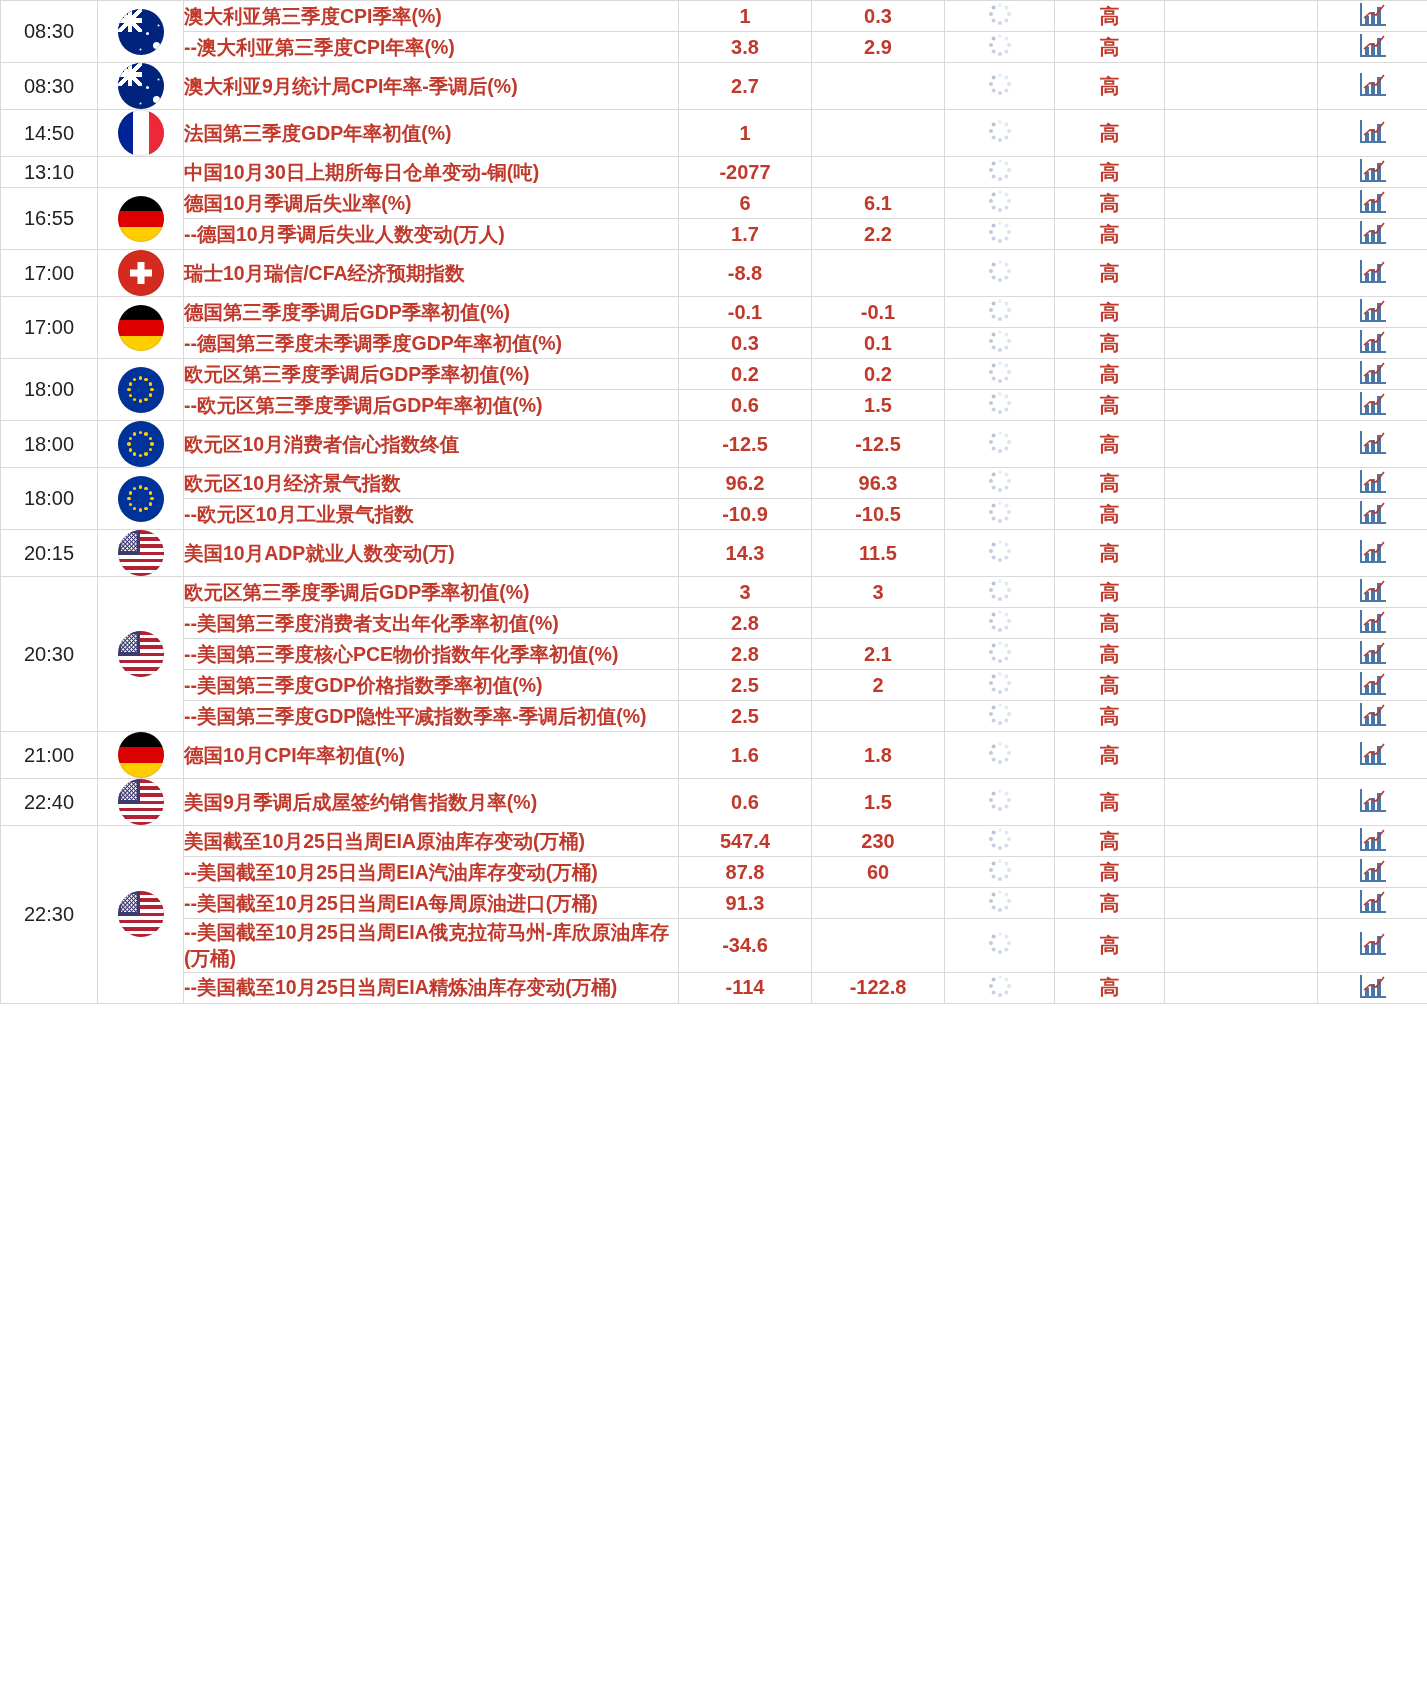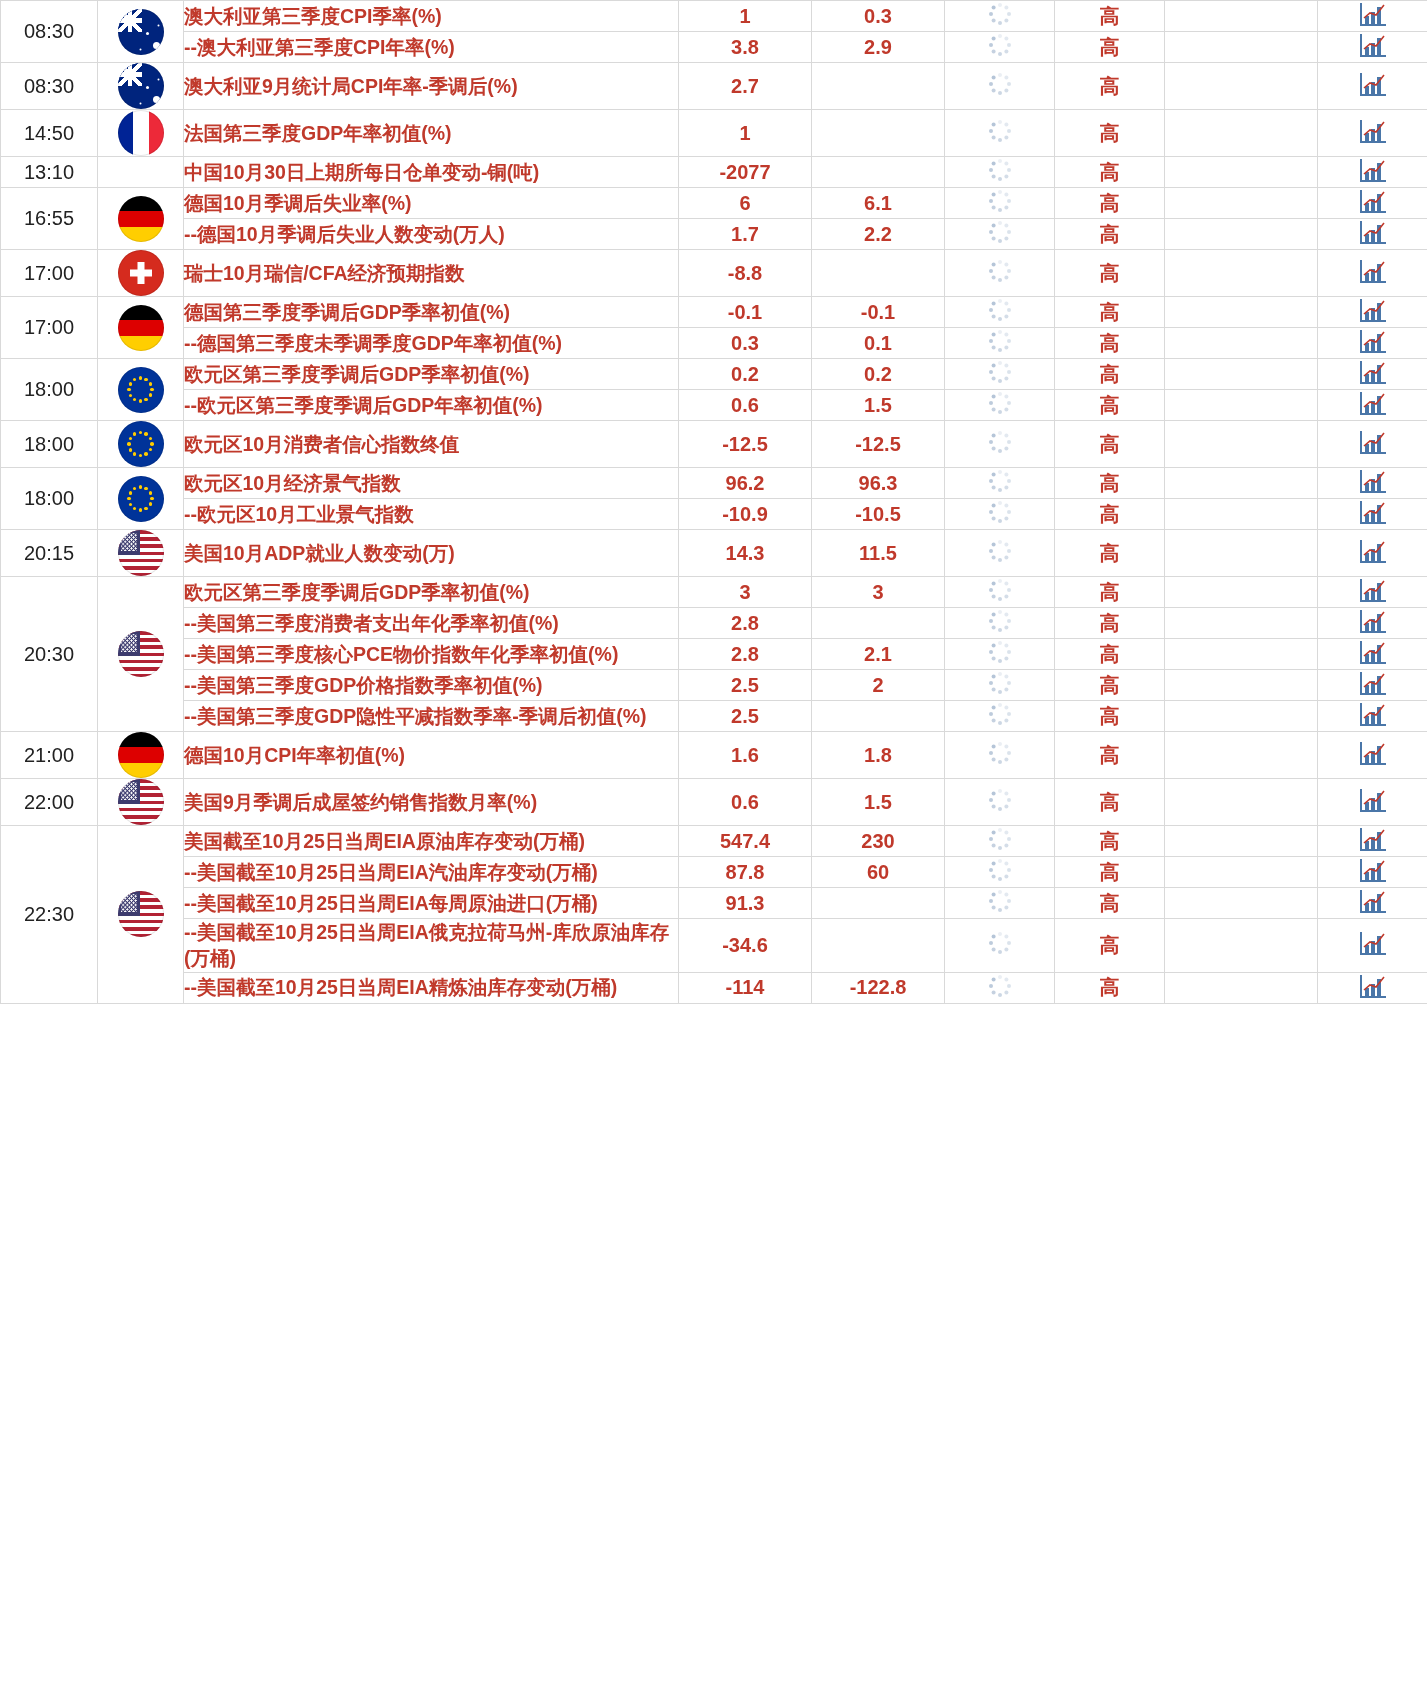--- a/index.html
+++ b/index.html
@@ -590,21 +590,21 @@
           <td class="blank-cell"></td>
           <td class="chart-cell"><span class="chart-ico"><svg viewBox="0 0 28 26" width="28" height="26">
                 <path d="M2 2 L2 24 L27 24" fill="none" stroke="#4a76a8" stroke-width="2"></path>
                 <rect x="6" y="15" width="4" height="8" fill="#4a76a8"></rect>
                 <rect x="12" y="11" width="4" height="12" fill="#4a76a8"></rect>
                 <rect x="18" y="6" width="4" height="17" fill="#4a76a8"></rect>
                 <path d="M5 17 L11 12 L17 14 L25 4" fill="none" stroke="#c0392b" stroke-width="1.6"></path>
               </svg></span></td>
         </tr>
         <tr>
-          <td class="time-cell" rowspan="1">22:00</td>
+          <td class="time-cell" rowspan="1">22:40</td>
           <td class="flag-cell" rowspan="1"><span class="flag us"></span></td>
           <td class="event-cell">美国9月季调后成屋签约销售指数月率(%)</td>
           <td class="num-cell">0.6</td>
           <td class="num-cell">1.5</td>
           <td class="spinner-cell"><span class="spinner"><i style="transform:translate(0.0px,-9.0px);opacity:0.25"></i><i style="transform:translate(6.4px,-6.4px);opacity:0.34"></i><i style="transform:translate(9.0px,0.0px);opacity:0.44"></i><i style="transform:translate(6.4px,6.4px);opacity:0.53"></i><i style="transform:translate(0.0px,9.0px);opacity:0.63"></i><i style="transform:translate(-6.4px,6.4px);opacity:0.72"></i><i style="transform:translate(-9.0px,0.0px);opacity:0.81"></i><i style="transform:translate(-6.4px,-6.4px);opacity:0.91"></i></span></td>
           <td class="imp-cell">高</td>
           <td class="blank-cell"></td>
           <td class="chart-cell"><span class="chart-ico"><svg viewBox="0 0 28 26" width="28" height="26">
                 <path d="M2 2 L2 24 L27 24" fill="none" stroke="#4a76a8" stroke-width="2"></path>
                 <rect x="6" y="15" width="4" height="8" fill="#4a76a8"></rect>

